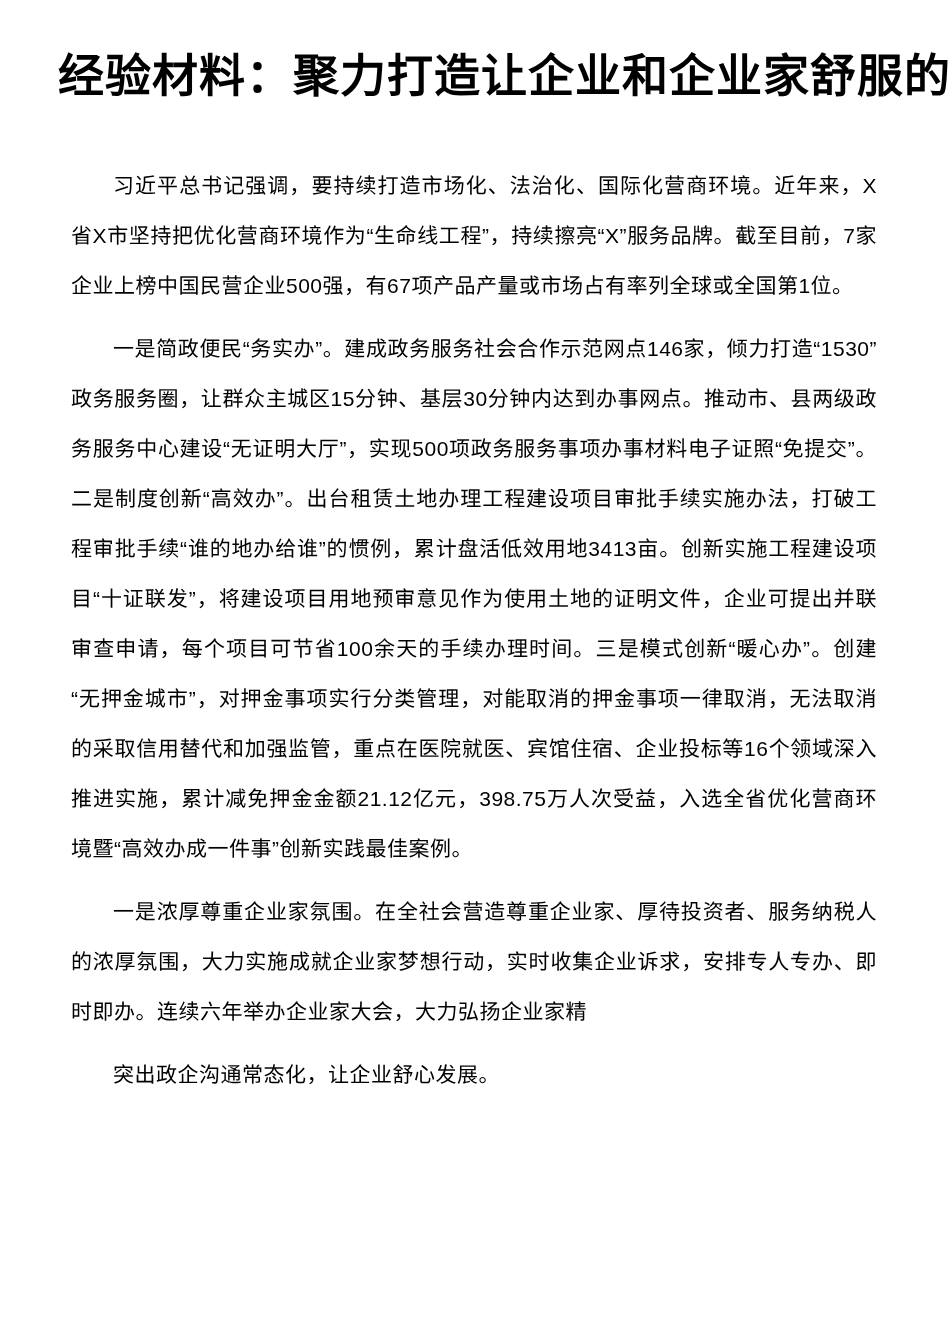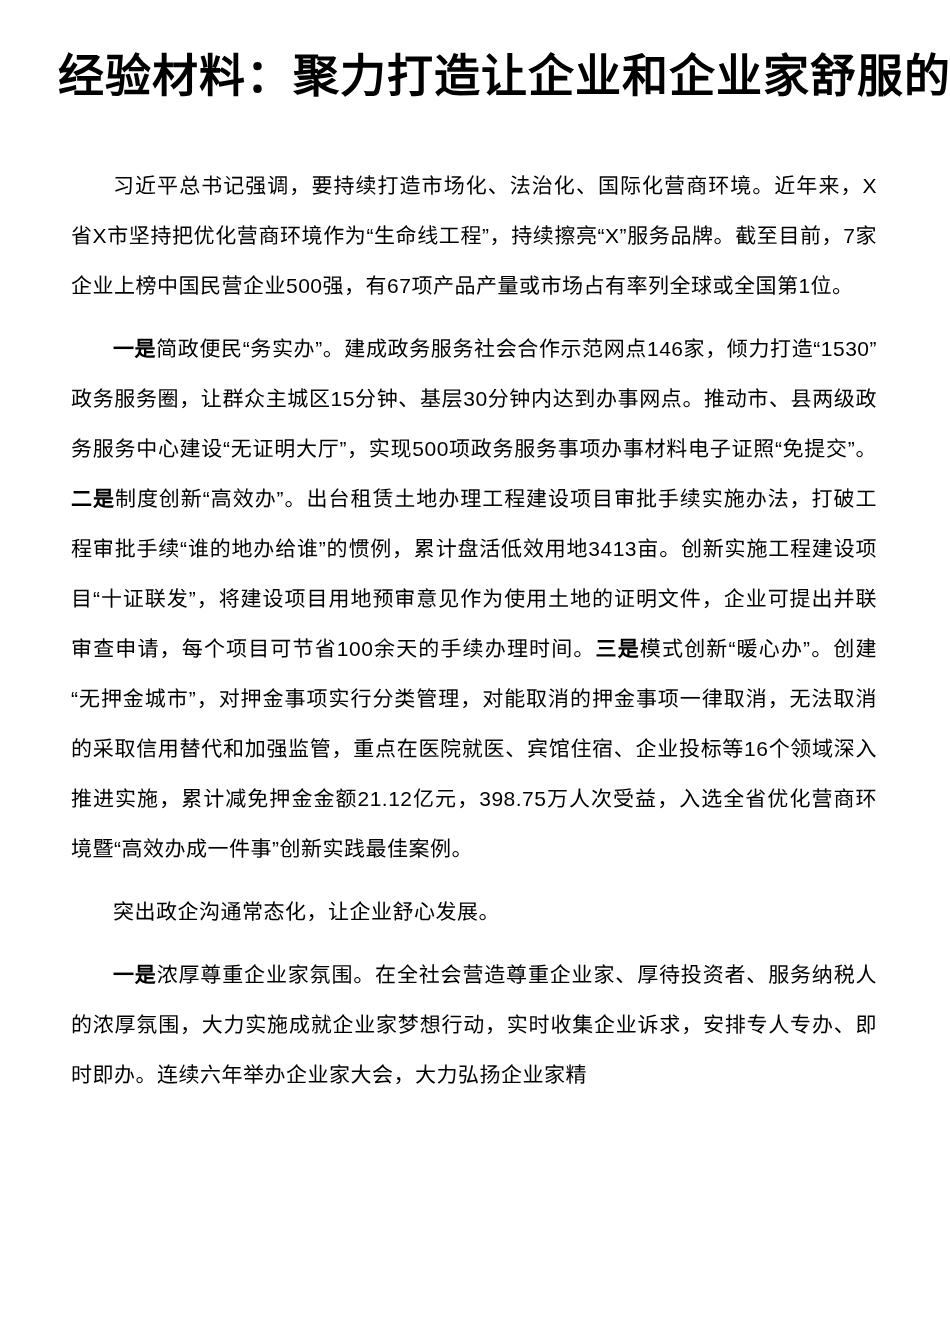--- a/index.html
+++ b/index.html
@@ -33,27 +33,27 @@
   .para {
     margin: 13px;
     font-size: 21px;
     line-height: 50px;
     text-align: justify;
     text-indent: 2em;
     letter-spacing: 0.5px;
     word-break: break-all;
   }
   .run-bold {
-    font-weight: 700;
+    font-weight: 400;
   }
 </style>
 </head>
 <body>
 
 <div class="page">
   <h1 class="doc-title">经验材料：聚力打造让企业和企业家舒服的营商环境</h1>
   <div class="doc-body">
       <p class="para"><span class="run">习近平总书记强调，要持续打造市场化、法治化、国际化营商环境。近年来，X省X市坚持把优化营商环境作为“生命线工程”，持续擦亮“X”服务品牌。截至目前，7家企业上榜中国民营企业500强，有67项产品产量或市场占有率列全球或全国第1位。</span></p>
       <p class="para"><span class="run-bold">一是</span><span class="run">简政便民“务实办”。建成政务服务社会合作示范网点146家，倾力打造“1530”政务服务圈，让群众主城区15分钟、基层30分钟内达到办事网点。推动市、县两级政务服务中心建设“无证明大厅”，实现500项政务服务事项办事材料电子证照“免提交”。</span><span class="run-bold">二是</span><span class="run">制度创新“高效办”。出台租赁土地办理工程建设项目审批手续实施办法，打破工程审批手续“谁的地办给谁”的惯例，累计盘活低效用地3413亩。创新实施工程建设项目“十证联发”，将建设项目用地预审意见作为使用土地的证明文件，企业可提出并联审查申请，每个项目可节省100余天的手续办理时间。</span><span class="run-bold">三是</span><span class="run">模式创新“暖心办”。创建“无押金城市”，对押金事项实行分类管理，对能取消的押金事项一律取消，无法取消的采取信用替代和加强监管，重点在医院就医、宾馆住宿、企业投标等16个领域深入推进实施，累计减免押金金额21.12亿元，398.75万人次受益，入选全省优化营商环境暨“高效办成一件事”创新实践最佳案例。</span></p>
+      <p class="para"><span class="run-bold">一是</span><span class="run">浓厚尊重企业家氛围。在全社会营造尊重企业家、厚待投资者、服务纳税人的浓厚氛围，大力实施成就企业家梦想行动，实时收集企业诉求，安排专人专办、即时即办。连续六年举办企业家大会，大力弘扬企业家精</span></p>
       <p class="para"><span class="run">突出政企沟通常态化，让企业舒心发展。</span></p>
-      <p class="para"><span class="run-bold">一是</span><span class="run">浓厚尊重企业家氛围。在全社会营造尊重企业家、厚待投资者、服务纳税人的浓厚氛围，大力实施成就企业家梦想行动，实时收集企业诉求，安排专人专办、即时即办。连续六年举办企业家大会，大力弘扬企业家精</span></p>
     </div>
 </div>
 
 </body></html>

